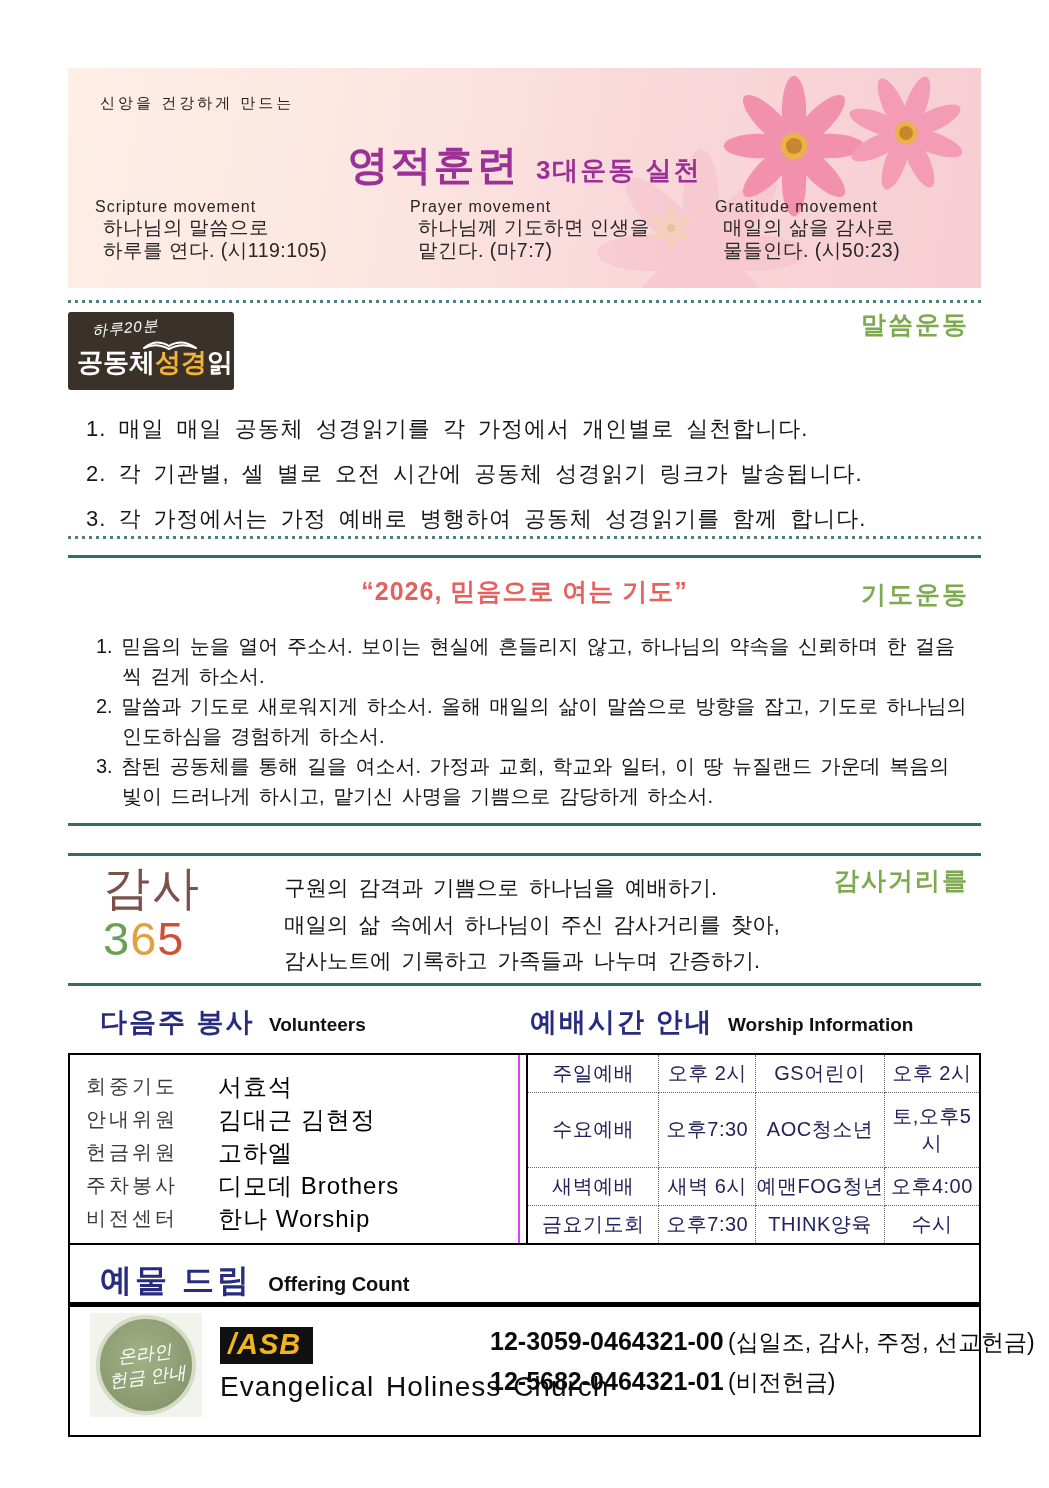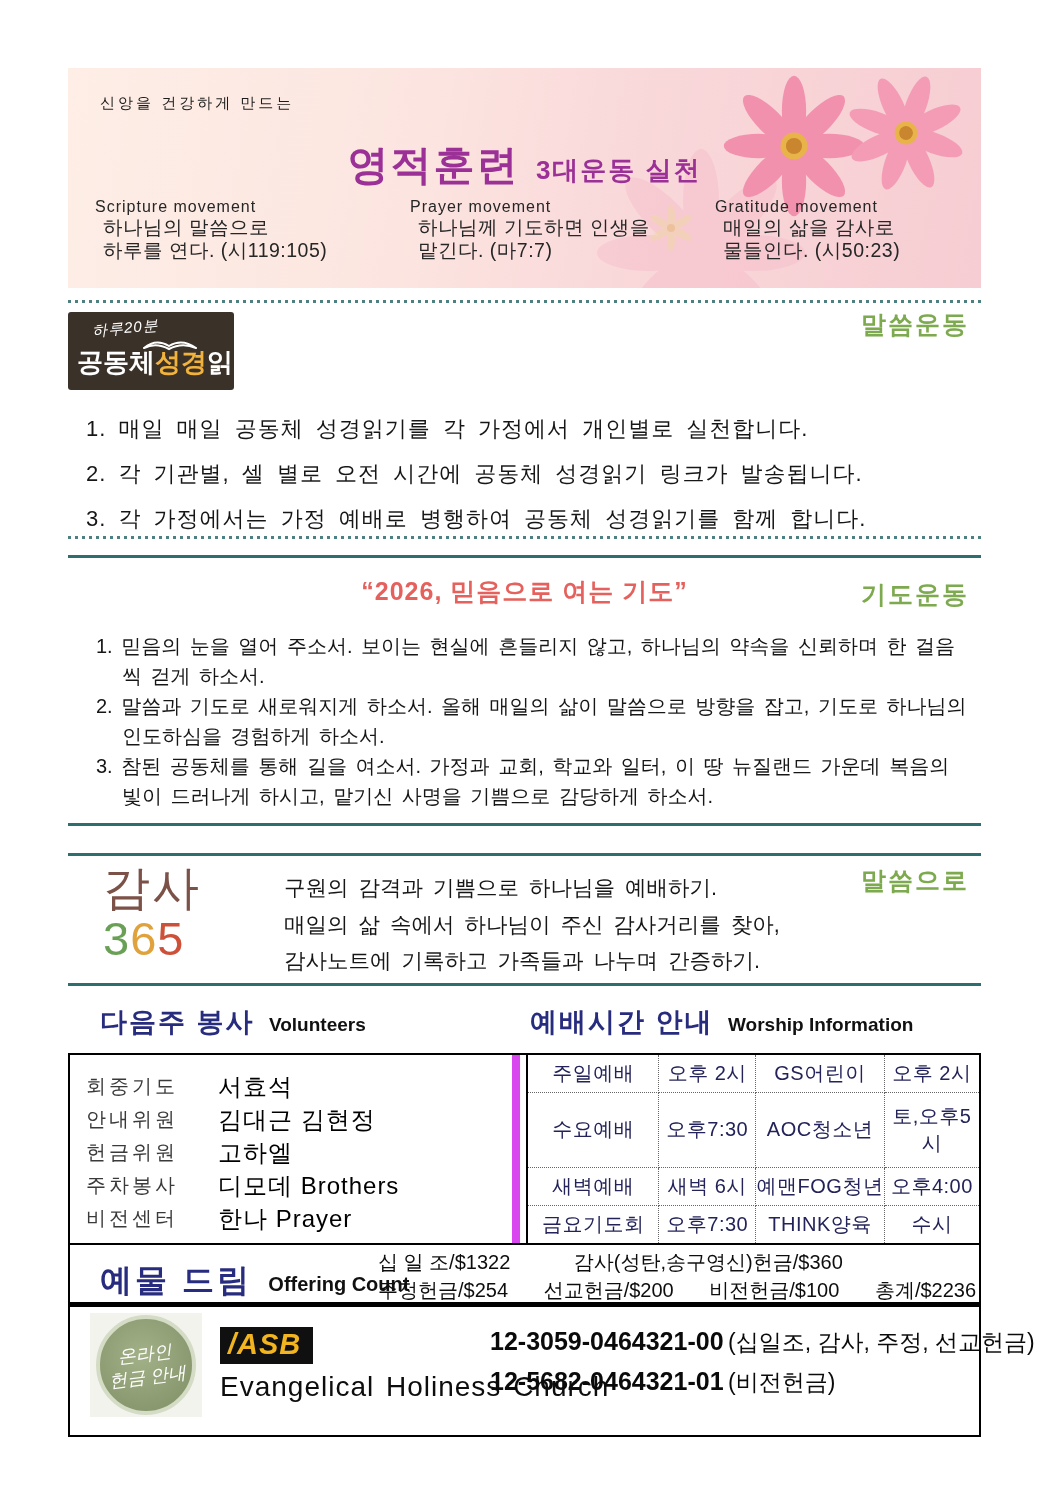--- a/index.html
+++ b/index.html
@@ -55,21 +55,21 @@
 
   
   .bh { position:absolute; top:1004px; white-space:nowrap; }
   .bh .ko { font-size:27px; font-weight:bold; color:#282c7e; letter-spacing:2px; }
   .bh .en { font-size:19px; font-weight:bold; color:#111; margin-left:10px; }
   .bh-vol { left:100px; } .bh-worship { left:530px; }
 
   
   .block { position:absolute; left:68px; top:1053px; width:913px; height:384px; border:2px solid #000; }
   .tables-row { position:relative; height:190px; border-bottom:2px solid #000; }
-  .vol-area { position:absolute; left:0; top:0; bottom:0; width:450px; border-right:8px solid #d946ef; padding:15px 0 0 16px; }
+  .vol-area { position:absolute; left:0; top:0; bottom:0; width:450px; border-right:2px solid #d946ef; padding:15px 0 0 16px; }
   .vol-row { display:flex; align-items:center; height:33px; }
   .vol-role { width:132px; font-size:20px; letter-spacing:3px; color:#3a3a3a; }
   .vol-name { font-size:24px; color:#000; letter-spacing:1px; }
   .worship-area { position:absolute; left:456px; right:0; top:0; bottom:0; border-left:2px solid #000; }
   .worship-table { width:100%; height:100%; border-collapse:collapse; table-layout:fixed; }
   .worship-table td { border:1.5px dotted #666; font-size:20px; text-align:center; color:#23235a;
                       vertical-align:middle; letter-spacing:0.5px; }
   .worship-table tr td:first-child { border-left:none; }
   .worship-table tr td:last-child { border-right:none; }
   .worship-table tr:first-child td { border-top:none; }
@@ -214,21 +214,21 @@
 
   <div class="g365">
     <span class="g-word">감사</span>
     <span class="g-digits"><span class="d3">3</span><span class="d6">6</span><span class="d5">5</span></span>
   </div>
   <div class="gratitude-text">
     <div>구원의 감격과 기쁨으로 하나님을 예배하기.</div>
     <div>매일의 삶 속에서 하나님이 주신 감사거리를 찾아,</div>
     <div>감사노트에 기록하고 가족들과 나누며 간증하기.</div>
   </div>
-  <div class="sec-label" style="top:864px;">말씀으로</div>
+  <div class="sec-label" style="top:864px;">감사거리를</div>
 
   <div class="solid-line" style="top:983px;"></div>
 
   <div class="bh bh-worship">
     <span class="ko">예배시간 안내</span>
     <span class="en">Worship Information</span>
   </div>
   <div class="bh bh-vol">
     <span class="ko">다음주 봉사</span>
     <span class="en">Volunteers</span>
@@ -249,21 +249,21 @@
         <div class="vol-row">
           <span class="vol-role">헌금위원</span>
           <span class="vol-name">고하엘</span>
         </div>
         <div class="vol-row">
           <span class="vol-role">주차봉사</span>
           <span class="vol-name">디모데 Brothers</span>
         </div>
         <div class="vol-row">
           <span class="vol-role">비전센터</span>
-          <span class="vol-name">한나 Prayer</span>
+          <span class="vol-name">한나 Worship</span>
         </div>
       </div>
 
       <div class="worship-area">
         <table class="worship-table">
           <tbody>
               <tr>
             <td class="c1">주일예배</td>
             <td class="c2">오후 2시</td>
             <td class="c3">GS어린이</td>
@@ -290,32 +290,20 @@
         </tbody>
           </table>
       </div>
     </div>
 
     <div class="offering-row">
       <div class="offering-title">
         <span class="ko">예물 드림</span>
         <span class="en">Offering Count</span>
       </div>
-      <div class="offering-amounts">
-        <div>
-          <span>십 일 조/$1322</span>
-          <span class="oa-gap-big">감사(성탄,송구영신)헌금/$360</span>
-        </div>
-        <div>
-          <span>주정헌금/$254</span>
-          <span class="oa-gap">선교헌금/$200</span>
-          <span class="oa-gap">비전헌금/$100</span>
-          <span class="oa-gap">총계/$2236</span>
-        </div>
-      </div>
     </div>
 
     <div class="footer-row">
       <div class="badge-bg">
         <div class="badge">
           <div class="badge-text">
             <div>온라인</div>
             <div>헌금 안내</div>
           </div>
         </div>

